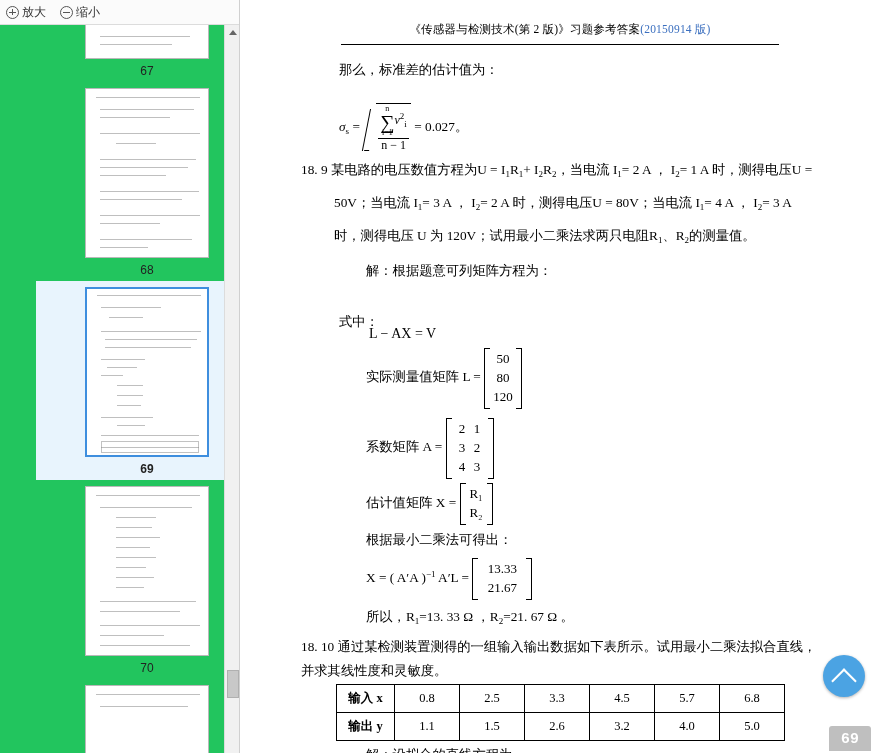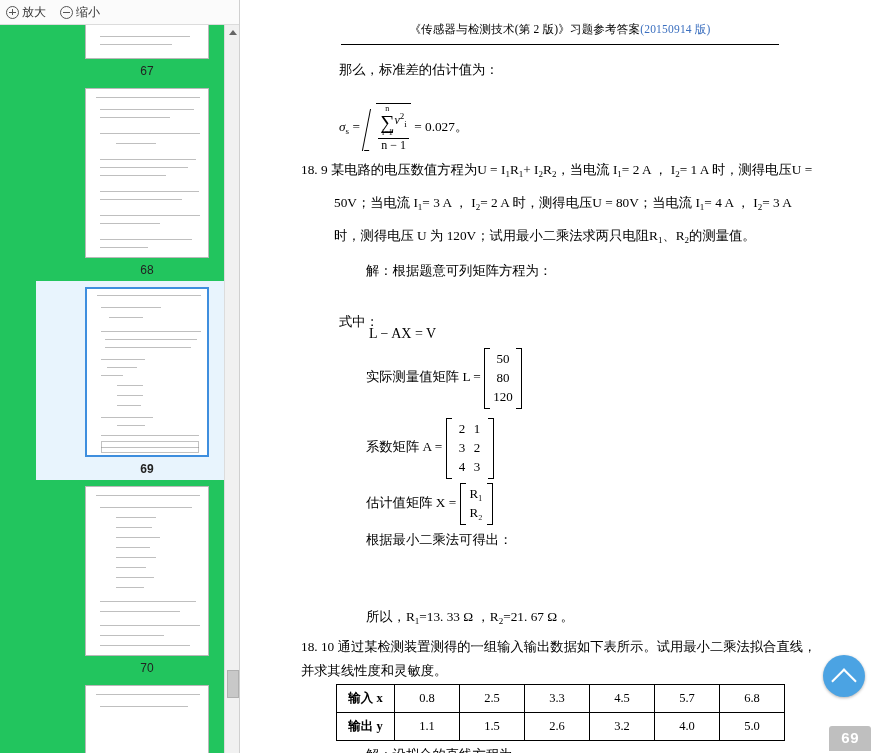--- a/index.html
+++ b/index.html
@@ -517,20 +517,28 @@
       <div class="line" style="left:125px;top:530px;">根据最小二乘法可得出：</div>
 
       <div class="line" style="left:125px;top:483px;">
         <span>估计值矩阵 X =</span>
         <span class="matrix">
           <span class="mrow"><span>R₁</span></span>
           <span class="mrow"><span>R₂</span></span>
         </span>
       </div>
 
+      <div class="line" style="left:125px;top:558px;">
+        <span>X = ( A′A )</span><span class="sup">−1</span>
+        <span>A′L =</span>
+        <span class="matrix">
+          <span class="mrow"><span style="min-width:42px">13.33</span></span>
+          <span class="mrow"><span style="min-width:42px">21.67</span></span>
+        </span>
+      </div>
 
       <div class="line" style="left:125px;top:607px;">
         <span>所以，</span><span>R</span><span class="sub">1</span><span>=13. 33 Ω ，</span><span>R</span><span class="sub">2</span><span>=21. 67 Ω 。</span>
       </div>
 
       <div class="line bold" style="left:60px;top:637px;">
         <span>18. 10</span>
         <span>通过某检测装置测得的一组输入输出数据如下表所示。试用最小二乘法拟合直线，</span>
       </div>
       <div class="line bold" style="left:60px;top:661px;">并求其线性度和灵敏度。</div>

